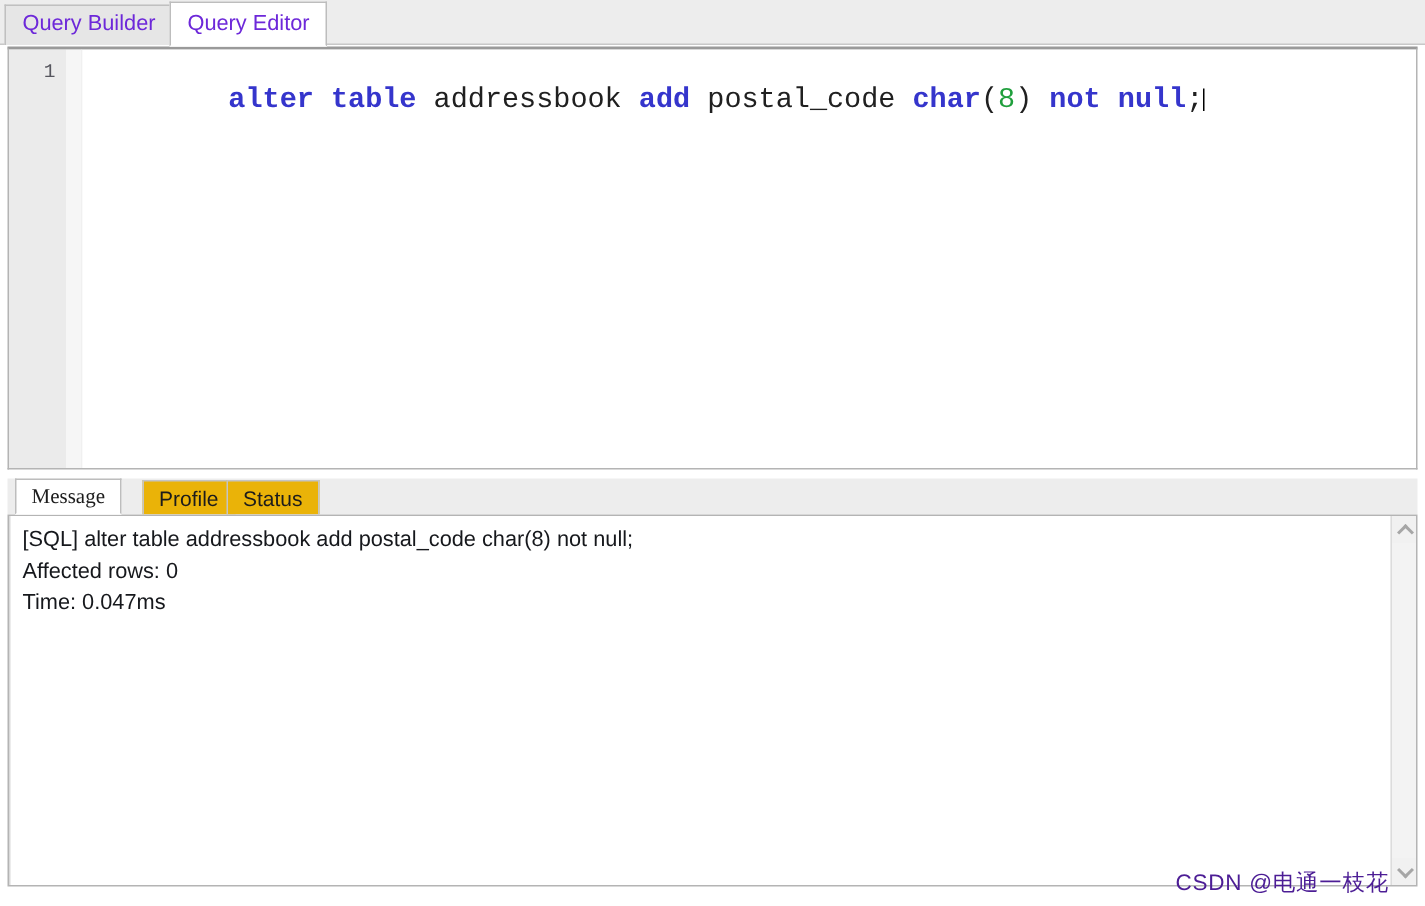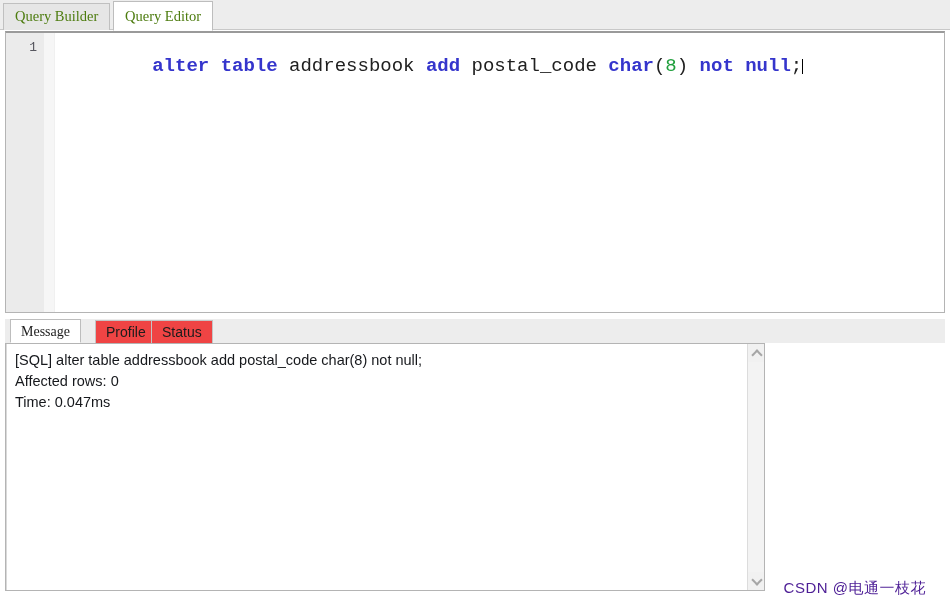--- a/index.html
+++ b/index.html
@@ -33,25 +33,24 @@
     border-bottom: 1px solid #c8c8c8;
     box-sizing: border-box;
   }
   .tabstrip .tab {
     position: absolute;
     top: 2px;
     height: 28px;
     line-height: 27px;
     padding: 0 11px;
     font-size: 14.5px;
-    color: #4d7c0f;
+    color: #6d28d9;
     box-sizing: border-box;
     white-space: nowrap;
     cursor: default;
-    font-family: Liberation Serif, serif;
   }
   .tabstrip .tab.inactive {
     background: #e6e6e6;
     border: 1px solid #c0c0c0;
     border-bottom: none;
     top: 3px;
     height: 27px;
     line-height: 25px;
   }
   .tabstrip .tab.active {
@@ -153,21 +152,21 @@
     height: 24px;
     line-height: 23px;
     padding: 0 10px;
     font-size: 14px;
     color: #1c1c1c;
     box-sizing: border-box;
     white-space: nowrap;
     cursor: default;
   }
   .bottom-tabstrip .btab.inactive {
-    background: #ef4444;
+    background: #eab308;
     border: 1px solid #c4c4c4;
     border-bottom: none;
     top: 1px;
     height: 23px;
     line-height: 22px;
   }
   .bottom-tabstrip .btab.active {
     background: #ffffff;
     border: 1px solid #bdbdbd;
     border-bottom: 1px solid #ffffff;
@@ -175,21 +174,21 @@
     font-family: Liberation Serif, serif;
   }
   #btab-message { left: 5px; }
   #btab-profile { left: 90px; }
   #btab-status  { left: 146px; }
 
   .message-panel {
     position: absolute;
     left: 5px;
     top: 343px;
-    width: 760px;
+    width: 940px;
     height: 248px;
     background: #ffffff;
     border: 1px solid #b4b4b4;
     box-sizing: border-box;
     overflow: hidden;
   }
   .message-inner {
     position: absolute;
     left: 0;
     top: 0;

